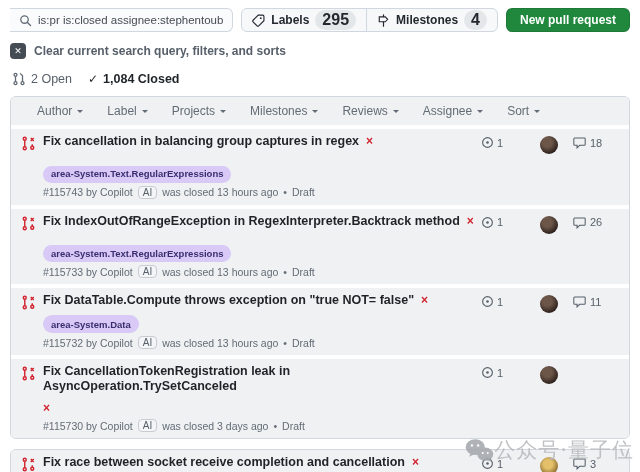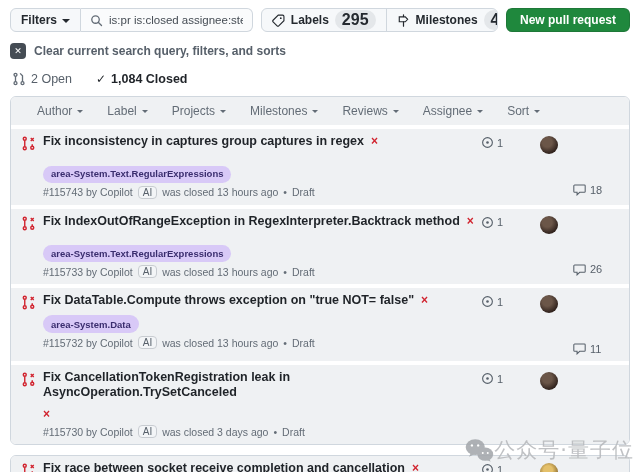--- a/index.html
+++ b/index.html
@@ -30,21 +30,21 @@
   .count-pill { background:#e4e7ea; border-radius:10px; padding:1px 7px; font-size:16px; font-weight:600; color:#24292f; }
   .new-pr-btn {
     display:flex; align-items:center; padding:0 13px; background:#1f883d; color:#fff;
     border:1px solid rgba(27,31,36,.15); border-radius:6px; font-size:12px; font-weight:700; cursor:pointer; white-space:nowrap;
   }
   .caret { display:inline-block; width:0; height:0; border-left:4px solid transparent; border-right:4px solid transparent; border-top:4px solid currentColor; margin-top:1px; }
   
   .clear-bar { display:flex; align-items:center; gap:8px; margin:11px 10px 0 10px; font-size:12px; font-weight:700; color:#57606a; cursor:pointer; }
   .clear-icon { width:16px; height:16px; border-radius:4px; background:#454c54; color:#fff; display:flex; align-items:center; justify-content:center; font-size:9px; font-weight:700; }
   
-  .state-tabs { display:flex; align-items:center; gap:24px; margin:13px 10px 0 12px; font-size:12.5px; }
+  .state-tabs { display:flex; align-items:center; gap:16px; margin:13px 10px 0 12px; font-size:12.5px; }
   .tab-open  { display:flex; align-items:center; gap:5px; color:#57606a; cursor:pointer; }
   .tab-closed{ display:flex; align-items:center; gap:5px; color:#1f2328; font-weight:700; cursor:pointer; }
   .check-glyph { font-size:12px; font-weight:700; color:#1f2328; }
   
   .card { margin:10px 10px 0 10px; border:1px solid #d0d7de; border-radius:6px; overflow:hidden; background:#fff; }
   .list-header { background:#eff1f3; display:flex; align-items:center; gap:24px; padding:7px 16px 7px 26px; font-size:12px; color:#636c76; }
   .filter-dd { display:flex; align-items:center; gap:5px; cursor:pointer; white-space:nowrap; }
   .filter-dd .caret { border-left-width:3.5px; border-right-width:3.5px; border-top-width:3.5px; }
   .row { background:#eff1f3; display:flex; padding:5px 10px 6px 8px; }
   .card .list-header + .row, .card .row + .row { border-top:4px solid #fff; }
@@ -59,37 +59,33 @@
   .pill.green  { background:#4bdb4b; color:#114d14; }
   .meta-line { display:flex; align-items:center; gap:5px; margin-top:3px; font-size:10.5px; color:#636c76; line-height:12px; }
   .ai-badge { border:1px solid #c8ccd1; background:#f3f5f7; border-radius:4px; padding:0 4px; font-size:10px; color:#57606a; line-height:11px; }
   .meta-dot { color:#636c76; }
   .row-right { display:flex; align-items:flex-start; margin-top:2px; }
   .linked-cell   { width:44px; display:flex; align-items:center; gap:3px; color:#57606a; font-size:11px; cursor:pointer; }
   .avatar-cell   { width:48px; display:flex; justify-content:center; }
   .avatar { width:18px; height:18px; border-radius:50%; cursor:pointer; }
   .av-dark  { background:radial-gradient(circle at 40% 35%, #6b5648 0 30%, #32241e 70%); }
   .av-gold  { background:radial-gradient(circle at 45% 40%, #e4c06a 0 30%, #8a6b2f 75%); }
-  .comments-cell { width:46px; display:flex; align-items:center; gap:4px; color:#57606a; font-size:11px; cursor:pointer; justify-content:flex-start;margin-top:47px; }
+  .comments-cell { width:46px; display:flex; align-items:center; gap:4px; color:#57606a; font-size:11px; cursor:pointer; justify-content:flex-start; }
   
   .watermark {
     position:absolute; right:6px; bottom:8px; display:flex; align-items:center; gap:0;
     color:#b7b9bc; font-size:21px; letter-spacing:1px; opacity:.88; z-index:5; pointer-events:none;
     font-family:"DejaVu Sans", sans-serif;
   }
 </style>
 </head>
 <body>
 
 <div class="toolbar">
   <div class="filters-search">
-    <div class="filters-btn">
-      <span>Filters</span>
-      <span class="caret"></span>
-    </div>
     <div class="search-box">
       <span style="line-height:0;">
         <svg width="13" height="13" viewBox="0 0 16 16">
             <circle cx="6.8" cy="6.8" r="4.6" fill="none" stroke="#636c76" stroke-width="1.6"></circle>
             <line x1="10.4" y1="10.4" x2="14.2" y2="14.2" stroke="#636c76" stroke-width="1.6" stroke-linecap="round"></line>
           </svg>
       </span>
       <input type="text" value="is:pr is:closed assignee:stephentoub" style="">
     </div>
   </div>
@@ -182,21 +178,21 @@
             <circle cx="4" cy="13" r="1.6"></circle>
             <circle cx="12" cy="12.6" r="1.6"></circle>
             <path d="M4 4.7v6.6"></path>
             <path d="M12 10.9V8.8"></path>
             <path d="m10.4 2.2 3.2 3.2M13.6 2.2l-3.2 3.2"></path>
           </g>
         </svg>
     </span>
     <div class="row-main">
       <div class="title-line">
-        <a class="pr-title">Fix inconsistency in captures group captures in regex</a>
+        <a class="pr-title">Fix cancellation in balancing group captures in regex</a>
         <span class="title-x">×</span>
       </div>
       <div class="labels-line"><span class="pill purple">area-System.Text.RegularExpressions</span></div>
       <div class="meta-line">
         <span>#115743 by Copilot</span>
         <span class="ai-badge">AI</span>
         <span>was closed 13 hours ago</span>
         <span class="meta-dot">•</span>
         <span>Draft</span>
       </div>

